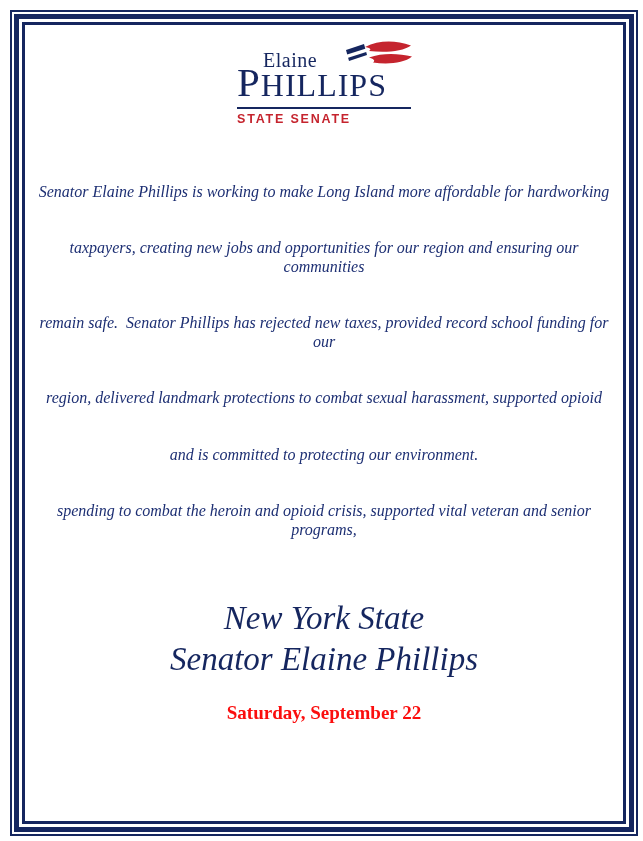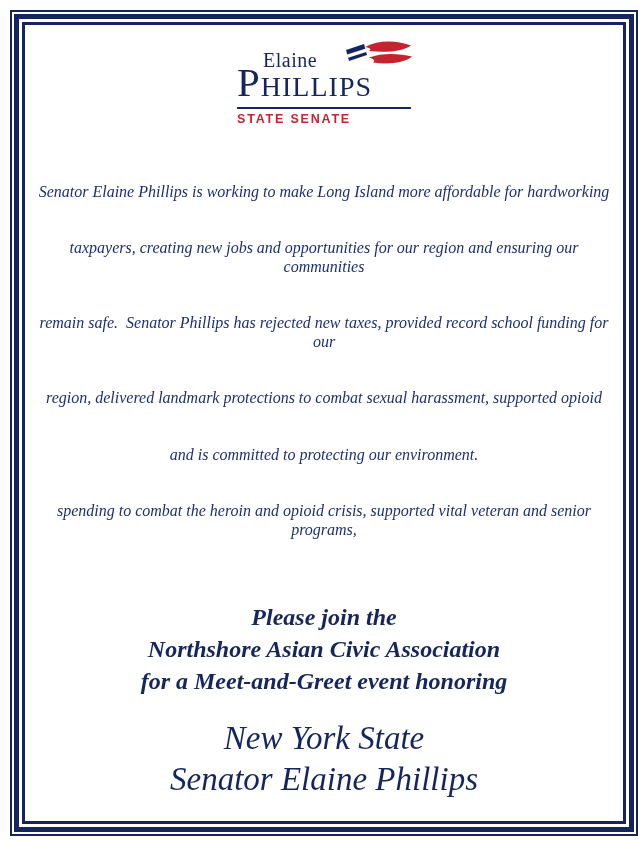--- a/index.html
+++ b/index.html
@@ -29,21 +29,21 @@
   .logo{position:relative;width:174px;margin:0 auto;text-align:left;}
   .logo-elaine{
     margin-left:26px;padding-top:12px;
     font-size:20px;color:var(--navy);letter-spacing:0.5px;line-height:14px;
   }
   .flag{position:absolute;top:0;right:-2px;width:70px;height:27px;}
   .logo-phillips{
     color:var(--navy);line-height:30px;letter-spacing:1px;white-space:nowrap;
   }
   .logo-phillips .big{font-size:41px;}
-  .logo-phillips .small{font-size:28px;}
+  .logo-phillips .small{font-size:32px;}
   .logo-rule{height:2px;background:var(--navy);margin-top:1px;}
   .logo-subtitle{
     text-align:left;margin-top:3px;
     font-family:"Liberation Sans", sans-serif;font-weight:bold;
     font-size:12.5px;letter-spacing:1.8px;color:var(--crimson);
   }
 
   
   .intro{
     margin:19px auto 0;width:580px;
@@ -91,25 +91,20 @@
 
           <div class="intro">
             <div>Senator Elaine Phillips is working to make Long Island more affordable for hardworking</div>
             <div>taxpayers, creating new jobs and opportunities for our region and ensuring our communities</div>
             <div>remain safe.  Senator Phillips has rejected new taxes, provided record school funding for our</div>
             <div>region, delivered landmark protections to combat sexual harassment, supported opioid</div>
             <div>and is committed to protecting our environment.</div>
             <div>spending to combat the heroin and opioid crisis, supported vital veteran and senior programs,</div>
           </div>
 
-          <div class="invite">
-            <div>Please join the</div>
-            <div>Northshore Asian Civic Association</div>
-            <div>for a Meet-and-Greet event honoring</div>
-          </div>
 
           <div class="honoree">
             <div>New York State</div>
             <div>Senator Elaine Phillips</div>
           </div>
 
           <div class="event">
             <div>Saturday, September 22</div>
 
           </div>

